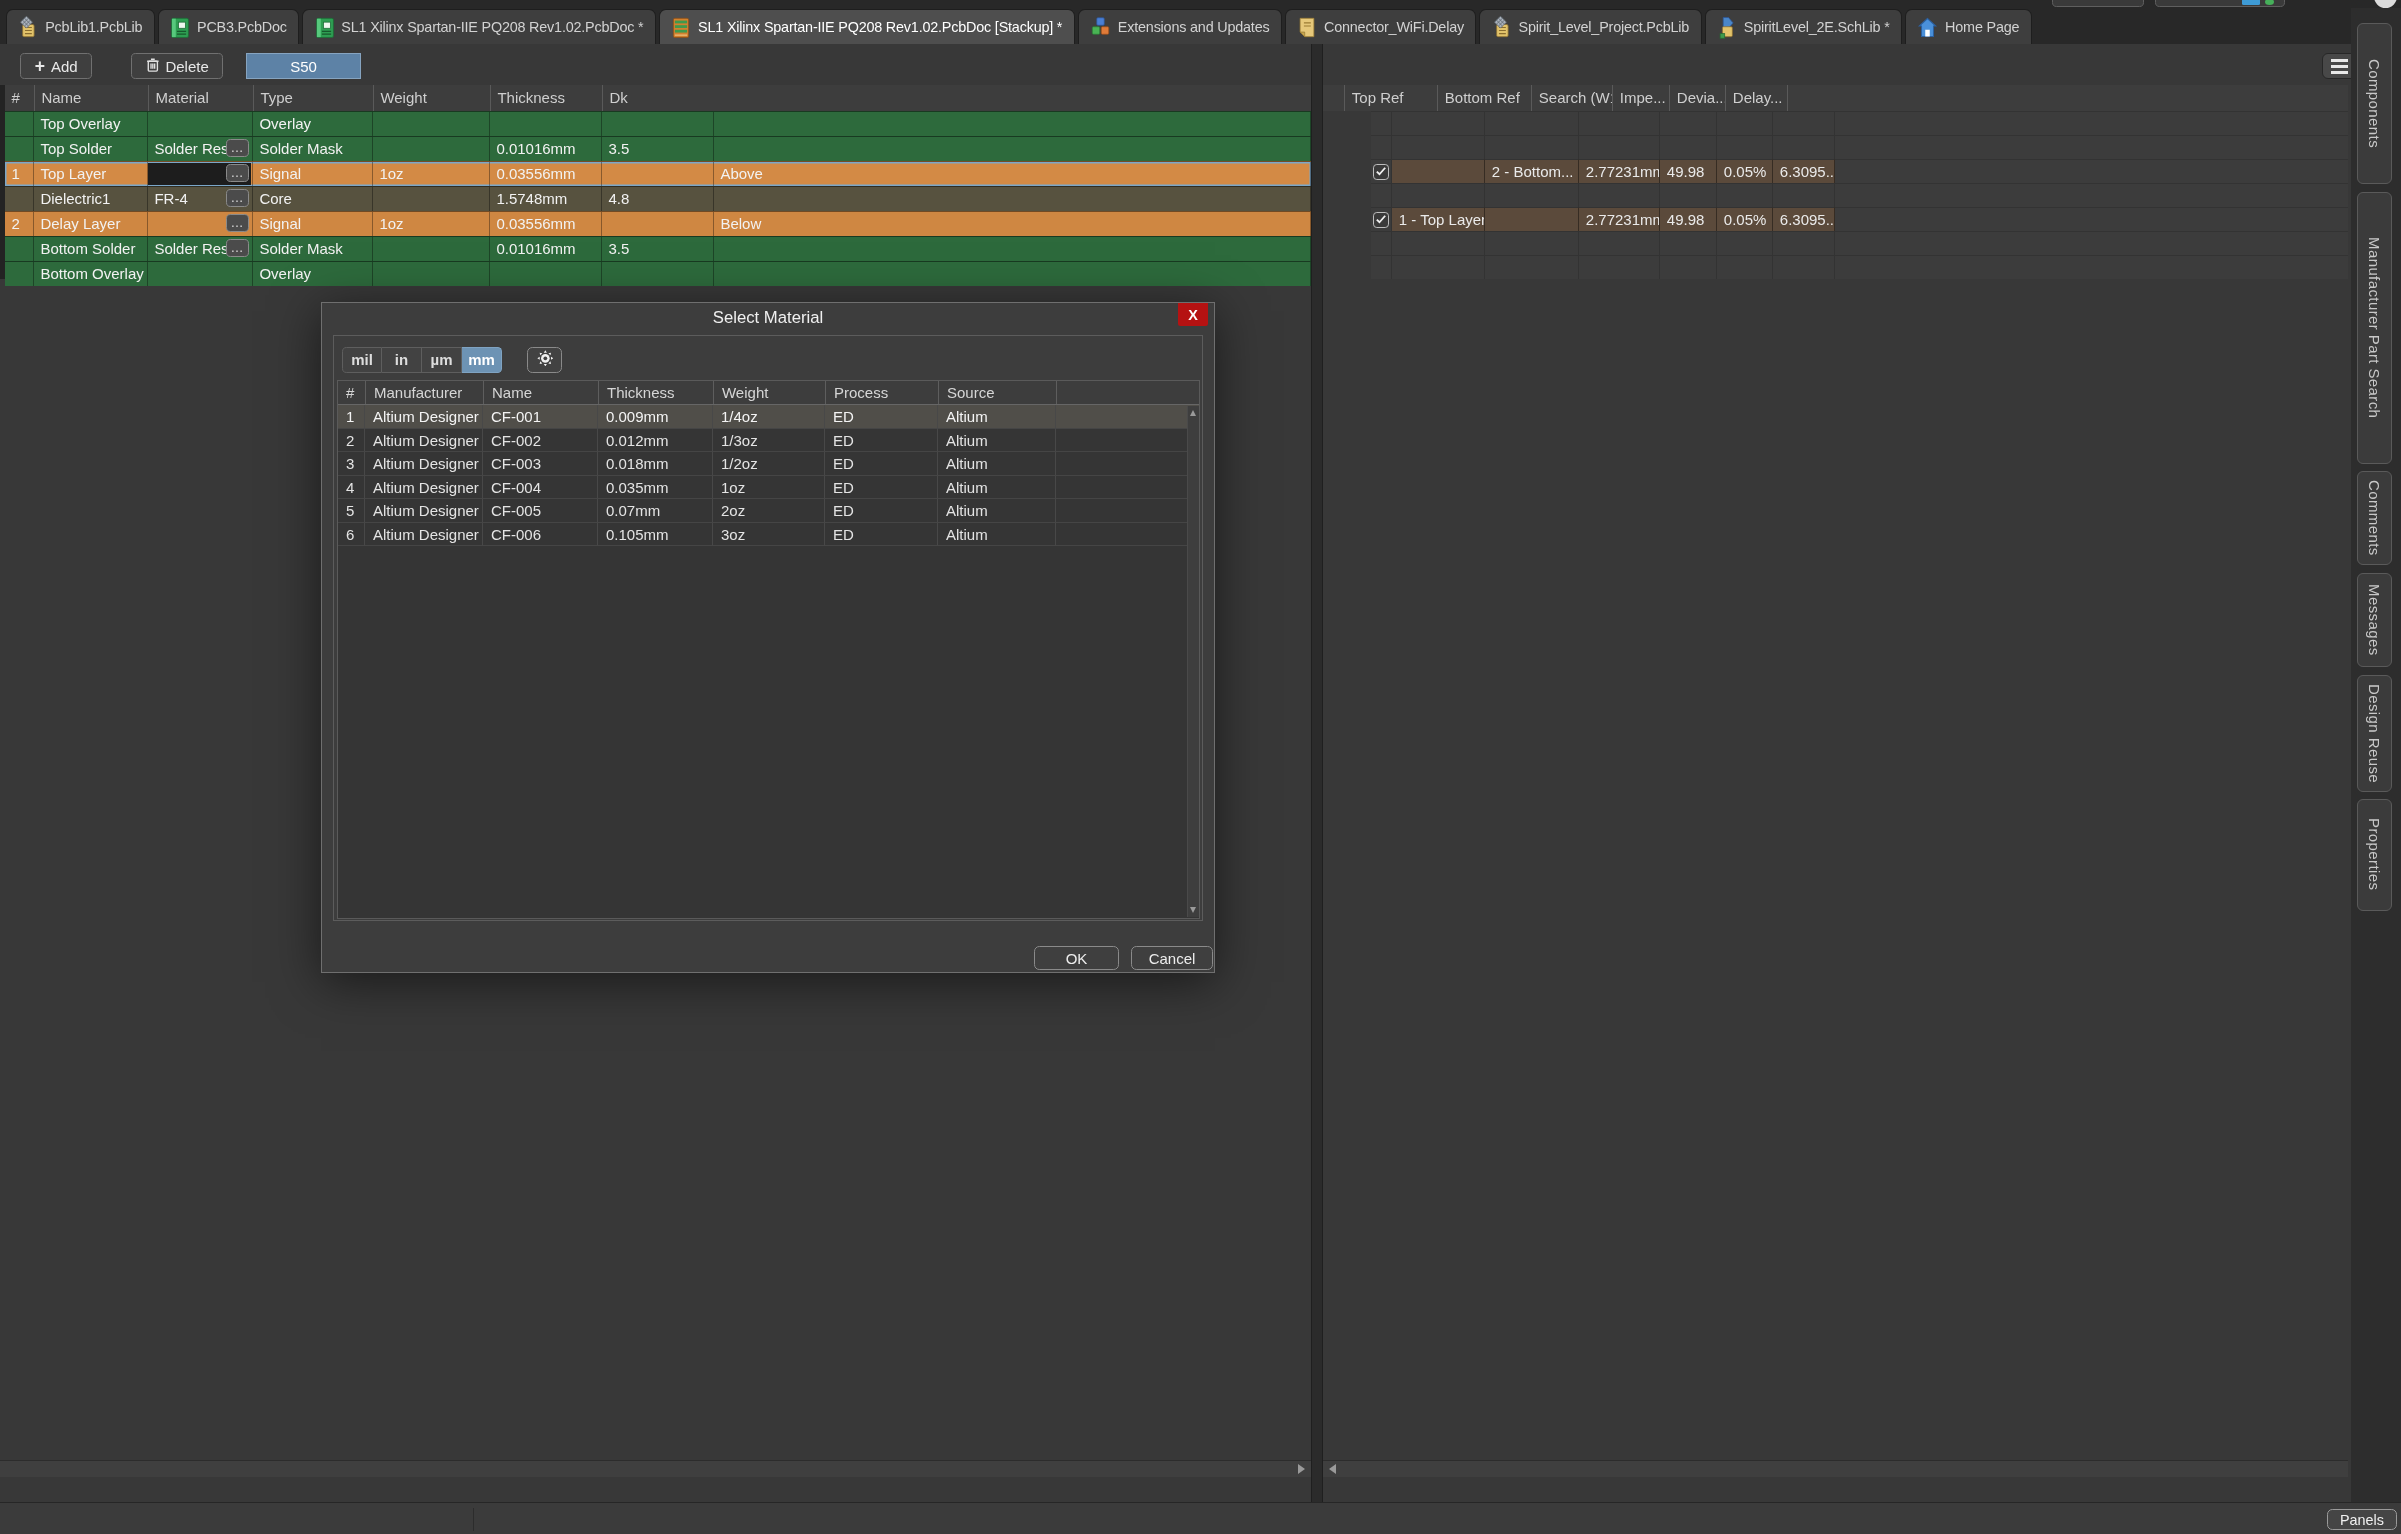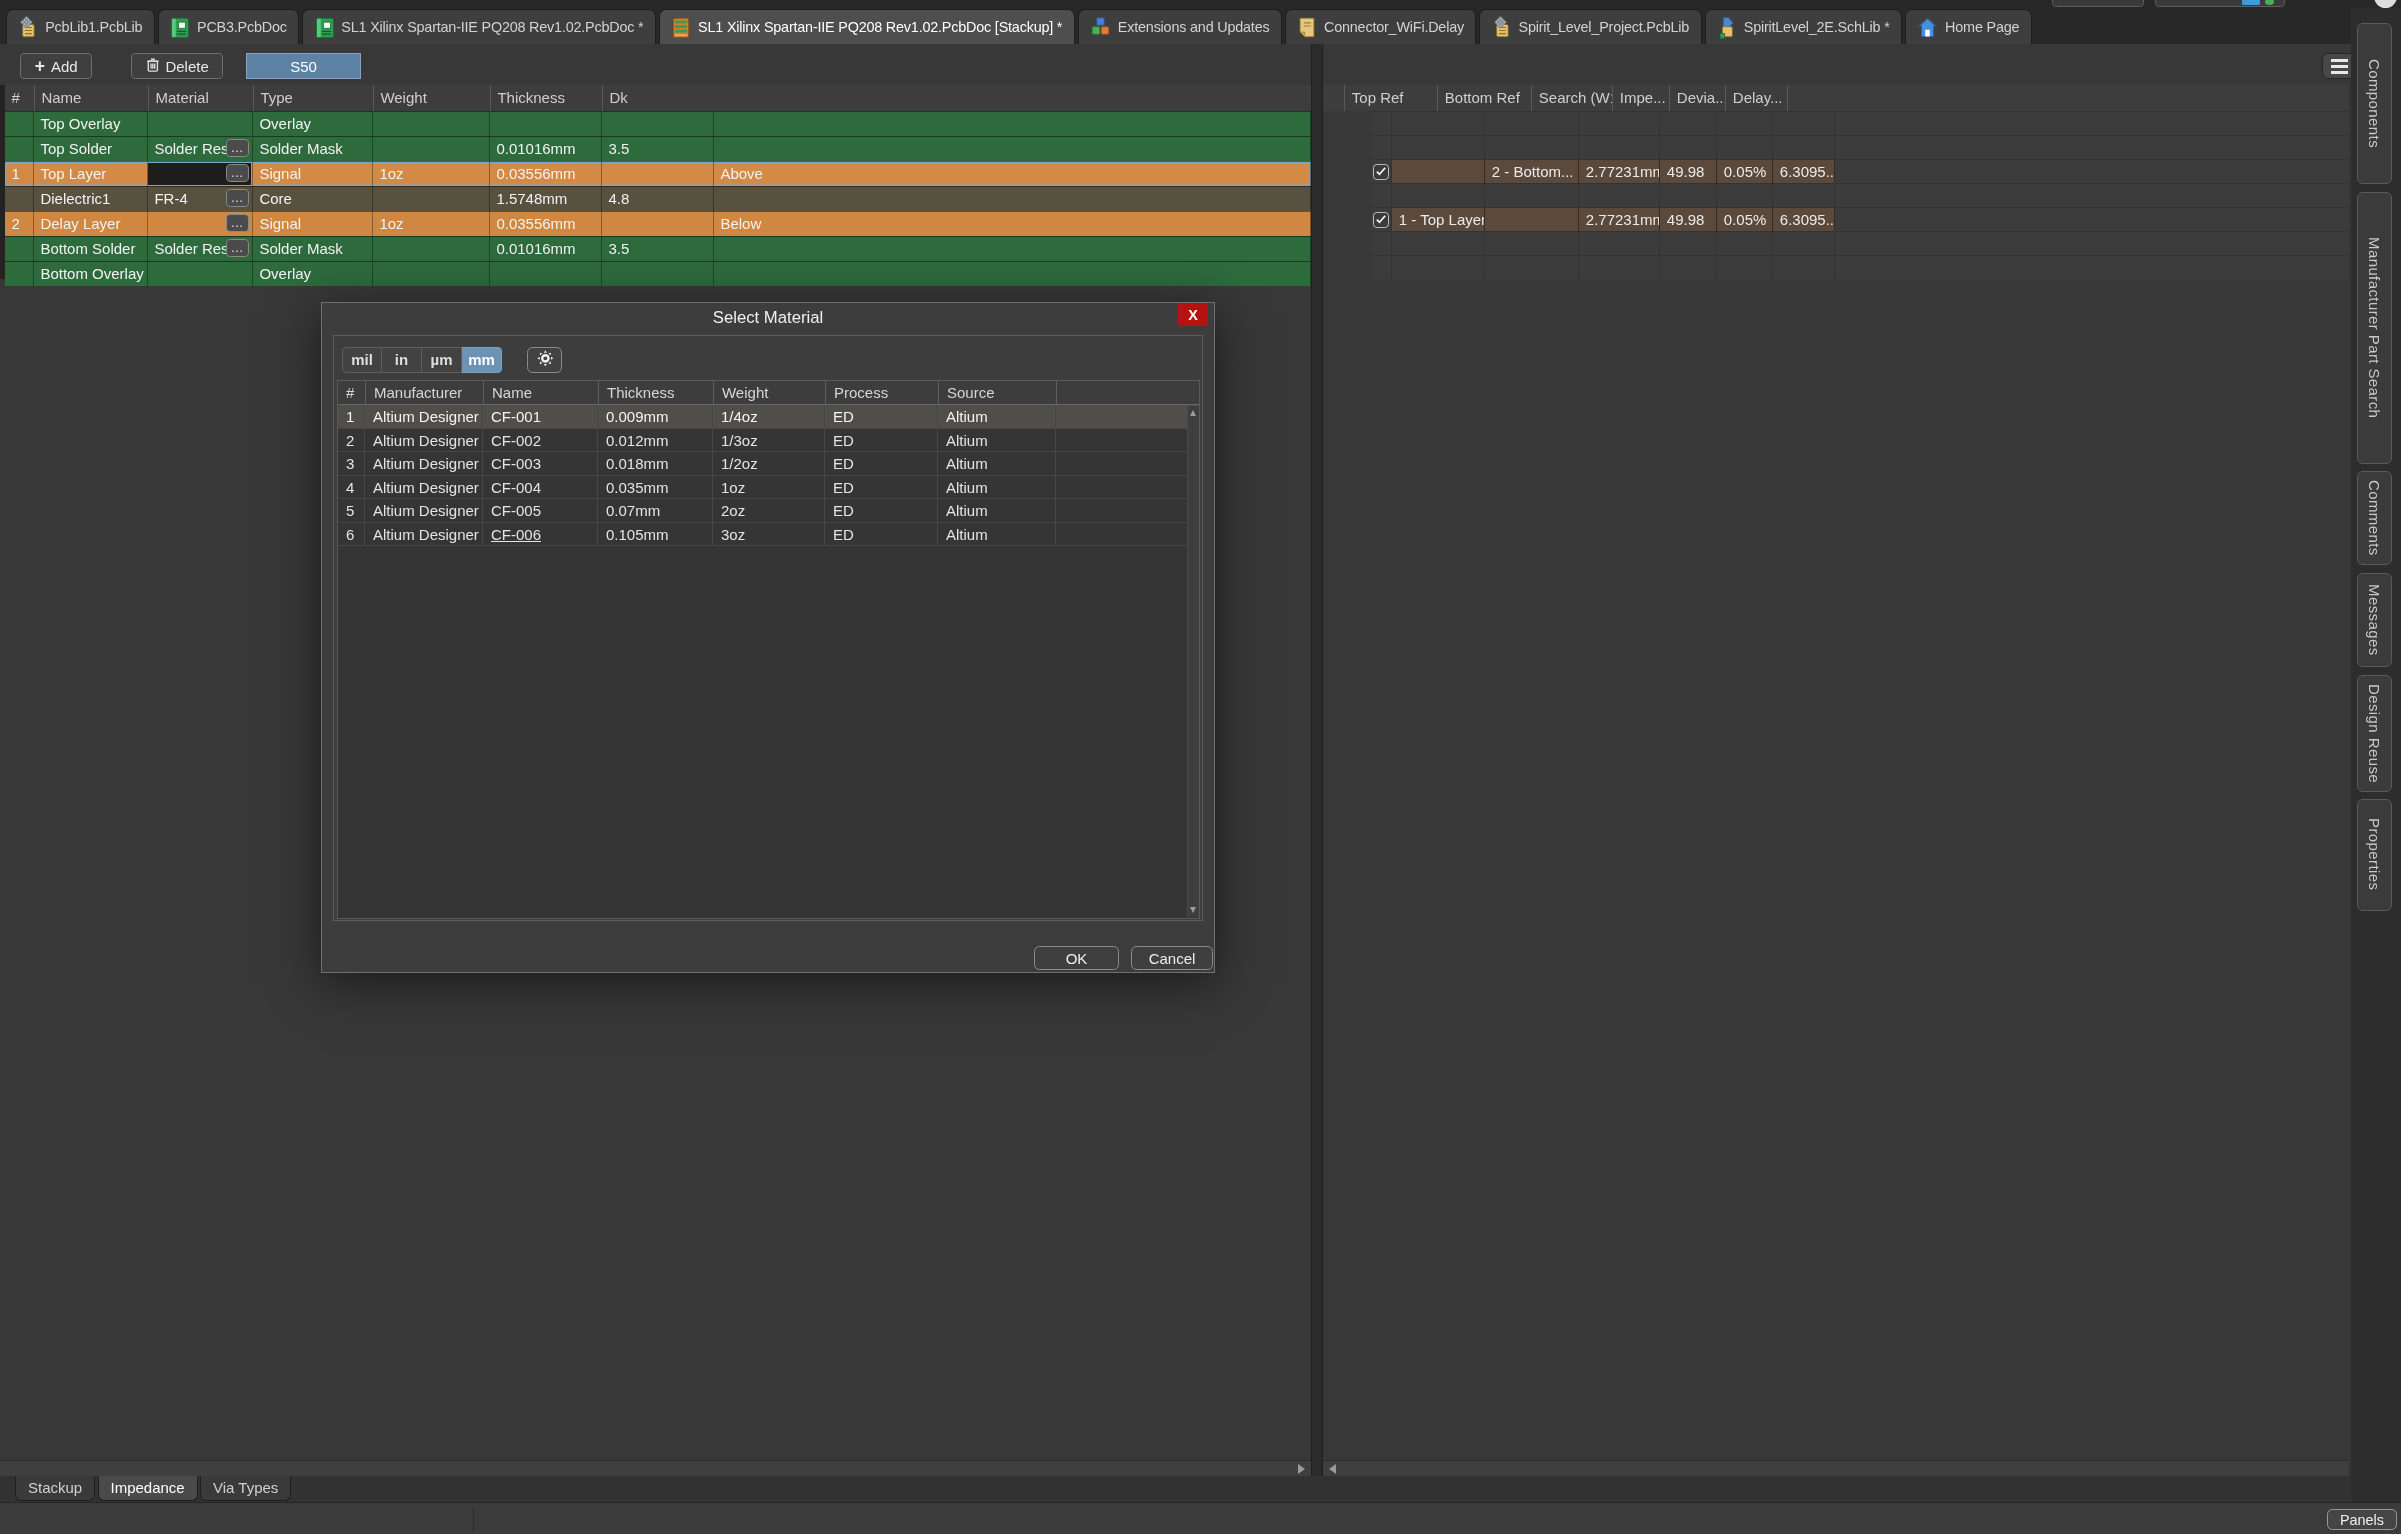--- a/index.html
+++ b/index.html
@@ -455,25 +455,20 @@
 
     <div class="divider"></div>
 
     <div class="hscroll left-hs">
       <div class="tri right"></div>
     </div>
     <div class="hscroll right-hs">
       <div class="tri left"></div>
     </div>
 
-    <div class="bottom-tabrow">
-        <div class="btab">Stackup</div>
-        <div class="btab active">Impedance</div>
-        <div class="btab">Via Types</div>
-      </div>
   </div>
 
   <div class="side-strip">
       <div class="stab" style="top: 15px; height: 161px;">Components</div>
       <div class="stab" style="top: 184px; height: 272px;">Manufacturer Part Search</div>
       <div class="stab" style="top: 463px; height: 94px;">Comments</div>
       <div class="stab" style="top: 565px; height: 94px;">Messages</div>
       <div class="stab" style="top: 667px; height: 117px;">Design Reuse</div>
       <div class="stab" style="top: 791px; height: 112px;">Properties</div>
     </div>
@@ -559,21 +554,21 @@
             <div class="dcell" style="width: 115px;">CF-005</div>
             <div class="dcell" style="width: 115px;">0.07mm</div>
             <div class="dcell" style="width: 112px;">2oz</div>
             <div class="dcell" style="width: 113px;">ED</div>
             <div class="dcell" style="width: 118px;">Altium</div>
             <div class="dcell fill"></div>
           </div>
           <div class="drow">
             <div class="dcell" style="width: 27px;">6</div>
             <div class="dcell" style="width: 118px;">Altium Designer</div>
-            <div class="dcell" style="width: 115px; text-decoration: underline;">CF-006</div>
+            <div class="dcell" style="width: 115px;">CF-006</div>
             <div class="dcell" style="width: 115px;">0.105mm</div>
             <div class="dcell" style="width: 112px;">3oz</div>
             <div class="dcell" style="width: 113px;">ED</div>
             <div class="dcell" style="width: 118px;">Altium</div>
             <div class="dcell fill"></div>
           </div>
         <div class="vscroll">
           <div class="vtri up"></div>
           <div class="vtri down"></div>
         </div>

